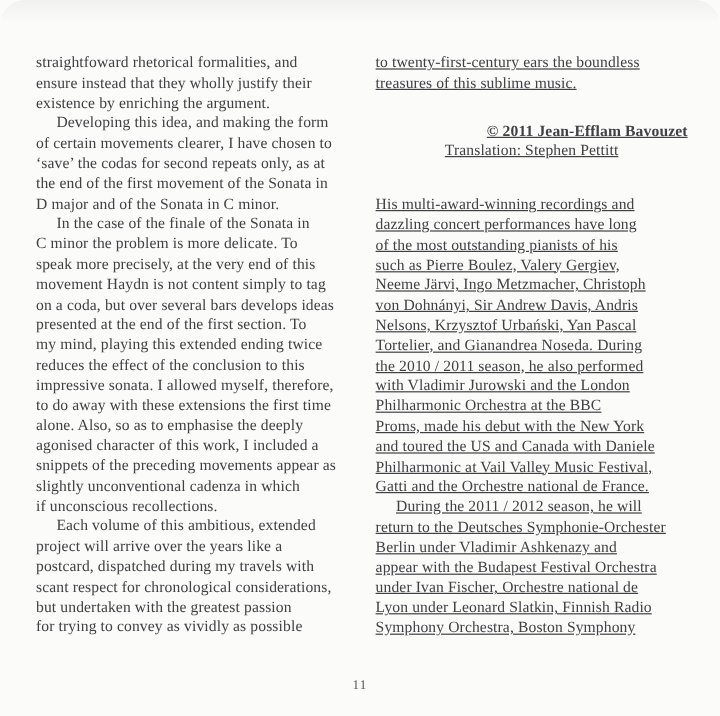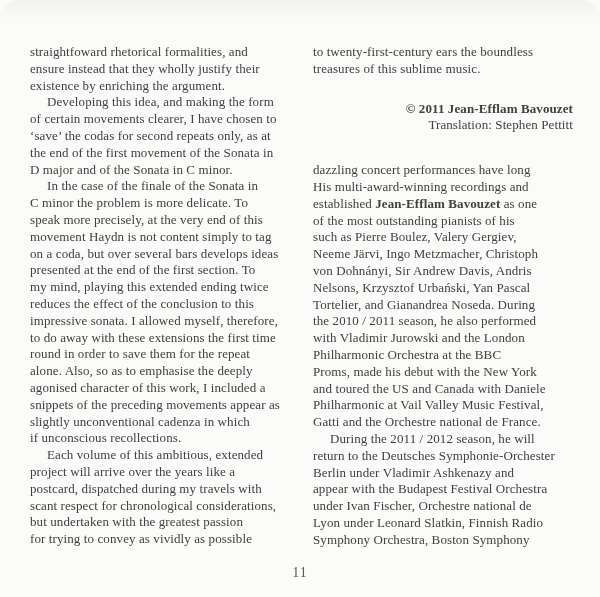--- a/index.html
+++ b/index.html
@@ -31,41 +31,41 @@
     pointer-events: none;
   }
   .col {
     position: absolute;
     top: 44px;
     font-size: 13px;
     line-height: 16.8px;
     letter-spacing: 0.1px;
   }
   .col-left  { left: 30px;  width: 268px; }
-  .col-right { left: 313px; width: 260px; }
+  .col-right { left: 313px; width: 260px; text-decoration: underline; }
   .line { white-space: pre; }
   .line.indent { padding-left: 17px; }
   .bold { font-weight: bold; }
   .credit-line {
     text-align: right;
     font-weight: bold;
     margin-top: 23px;
     line-height: 16.8px;
   }
   .translation-line {
-    text-align: right;
+    text-align: center;
     line-height: 16.8px;
   }
   .bio-block { margin-top: 28px; }
   .page-number {
     position: absolute;
     left: 0; right: 0;
     top: 565px;
     text-align: center;
-    font-size: 14px;
+    font-size: 11px;
     letter-spacing: 1px;
     color: #58585c;
   }
 </style>
 </head>
 <body>
 
 <div class="page">
 
   <div class="col col-left">
@@ -80,21 +80,20 @@
       <div class="line indent"><span>In the case of the finale of the Sonata in</span></div>
       <div class="line"><span>C minor the problem is more delicate. To</span></div>
       <div class="line"><span>speak more precisely, at the very end of this</span></div>
       <div class="line"><span>movement Haydn is not content simply to tag</span></div>
       <div class="line"><span>on a coda, but over several bars develops ideas</span></div>
       <div class="line"><span>presented at the end of the first section. To</span></div>
       <div class="line"><span>my mind, playing this extended ending twice</span></div>
       <div class="line"><span>reduces the effect of the conclusion to this</span></div>
       <div class="line"><span>impressive sonata. I allowed myself, therefore,</span></div>
       <div class="line"><span>to do away with these extensions the first time</span></div>
-      <div class="line"><span>round in order to save them for the repeat</span></div>
       <div class="line"><span>alone. Also, so as to emphasise the deeply</span></div>
       <div class="line"><span>agonised character of this work, I included a</span></div>
       <div class="line"><span>snippets of the preceding movements appear as</span></div>
       <div class="line"><span>slightly unconventional cadenza in which</span></div>
       <div class="line"><span>if unconscious recollections.</span></div>
       <div class="line indent"><span>Each volume of this ambitious, extended</span></div>
       <div class="line"><span>project will arrive over the years like a</span></div>
       <div class="line"><span>postcard, dispatched during my travels with</span></div>
       <div class="line"><span>scant respect for chronological considerations,</span></div>
       <div class="line"><span>but undertaken with the greatest passion</span></div>
@@ -102,23 +101,22 @@
     </div>
 
   <div class="col col-right">
     <div class="intro-block">
         <div class="line"><span>to twenty-first-century ears the boundless</span></div>
         <div class="line"><span>treasures of this sublime music.</span></div>
       </div>
     <div class="credit-line">© 2011 Jean-Efflam Bavouzet</div>
     <div class="translation-line">Translation: Stephen Pettitt</div>
     <div class="bio-block">
+        <div class="line"><span>His multi-award-winning recordings and</span></div>
         <div class="line"><span>dazzling concert performances have long</span></div>
-        <div class="line"><span>His multi-award-winning recordings and</span></div>
-        <div class="line"><span>established </span><span class="bold">Jean-Efflam Bavouzet</span><span> as one</span></div>
         <div class="line"><span>of the most outstanding pianists of his</span></div>
         <div class="line"><span>such as Pierre Boulez, Valery Gergiev,</span></div>
         <div class="line"><span>Neeme Järvi, Ingo Metzmacher, Christoph</span></div>
         <div class="line"><span>von Dohnányi, Sir Andrew Davis, Andris</span></div>
         <div class="line"><span>Nelsons, Krzysztof Urbański, Yan Pascal</span></div>
         <div class="line"><span>Tortelier, and Gianandrea Noseda. During</span></div>
         <div class="line"><span>the 2010 / 2011 season, he also performed</span></div>
         <div class="line"><span>with Vladimir Jurowski and the London</span></div>
         <div class="line"><span>Philharmonic Orchestra at the BBC</span></div>
         <div class="line"><span>Proms, made his debut with the New York</span></div>

